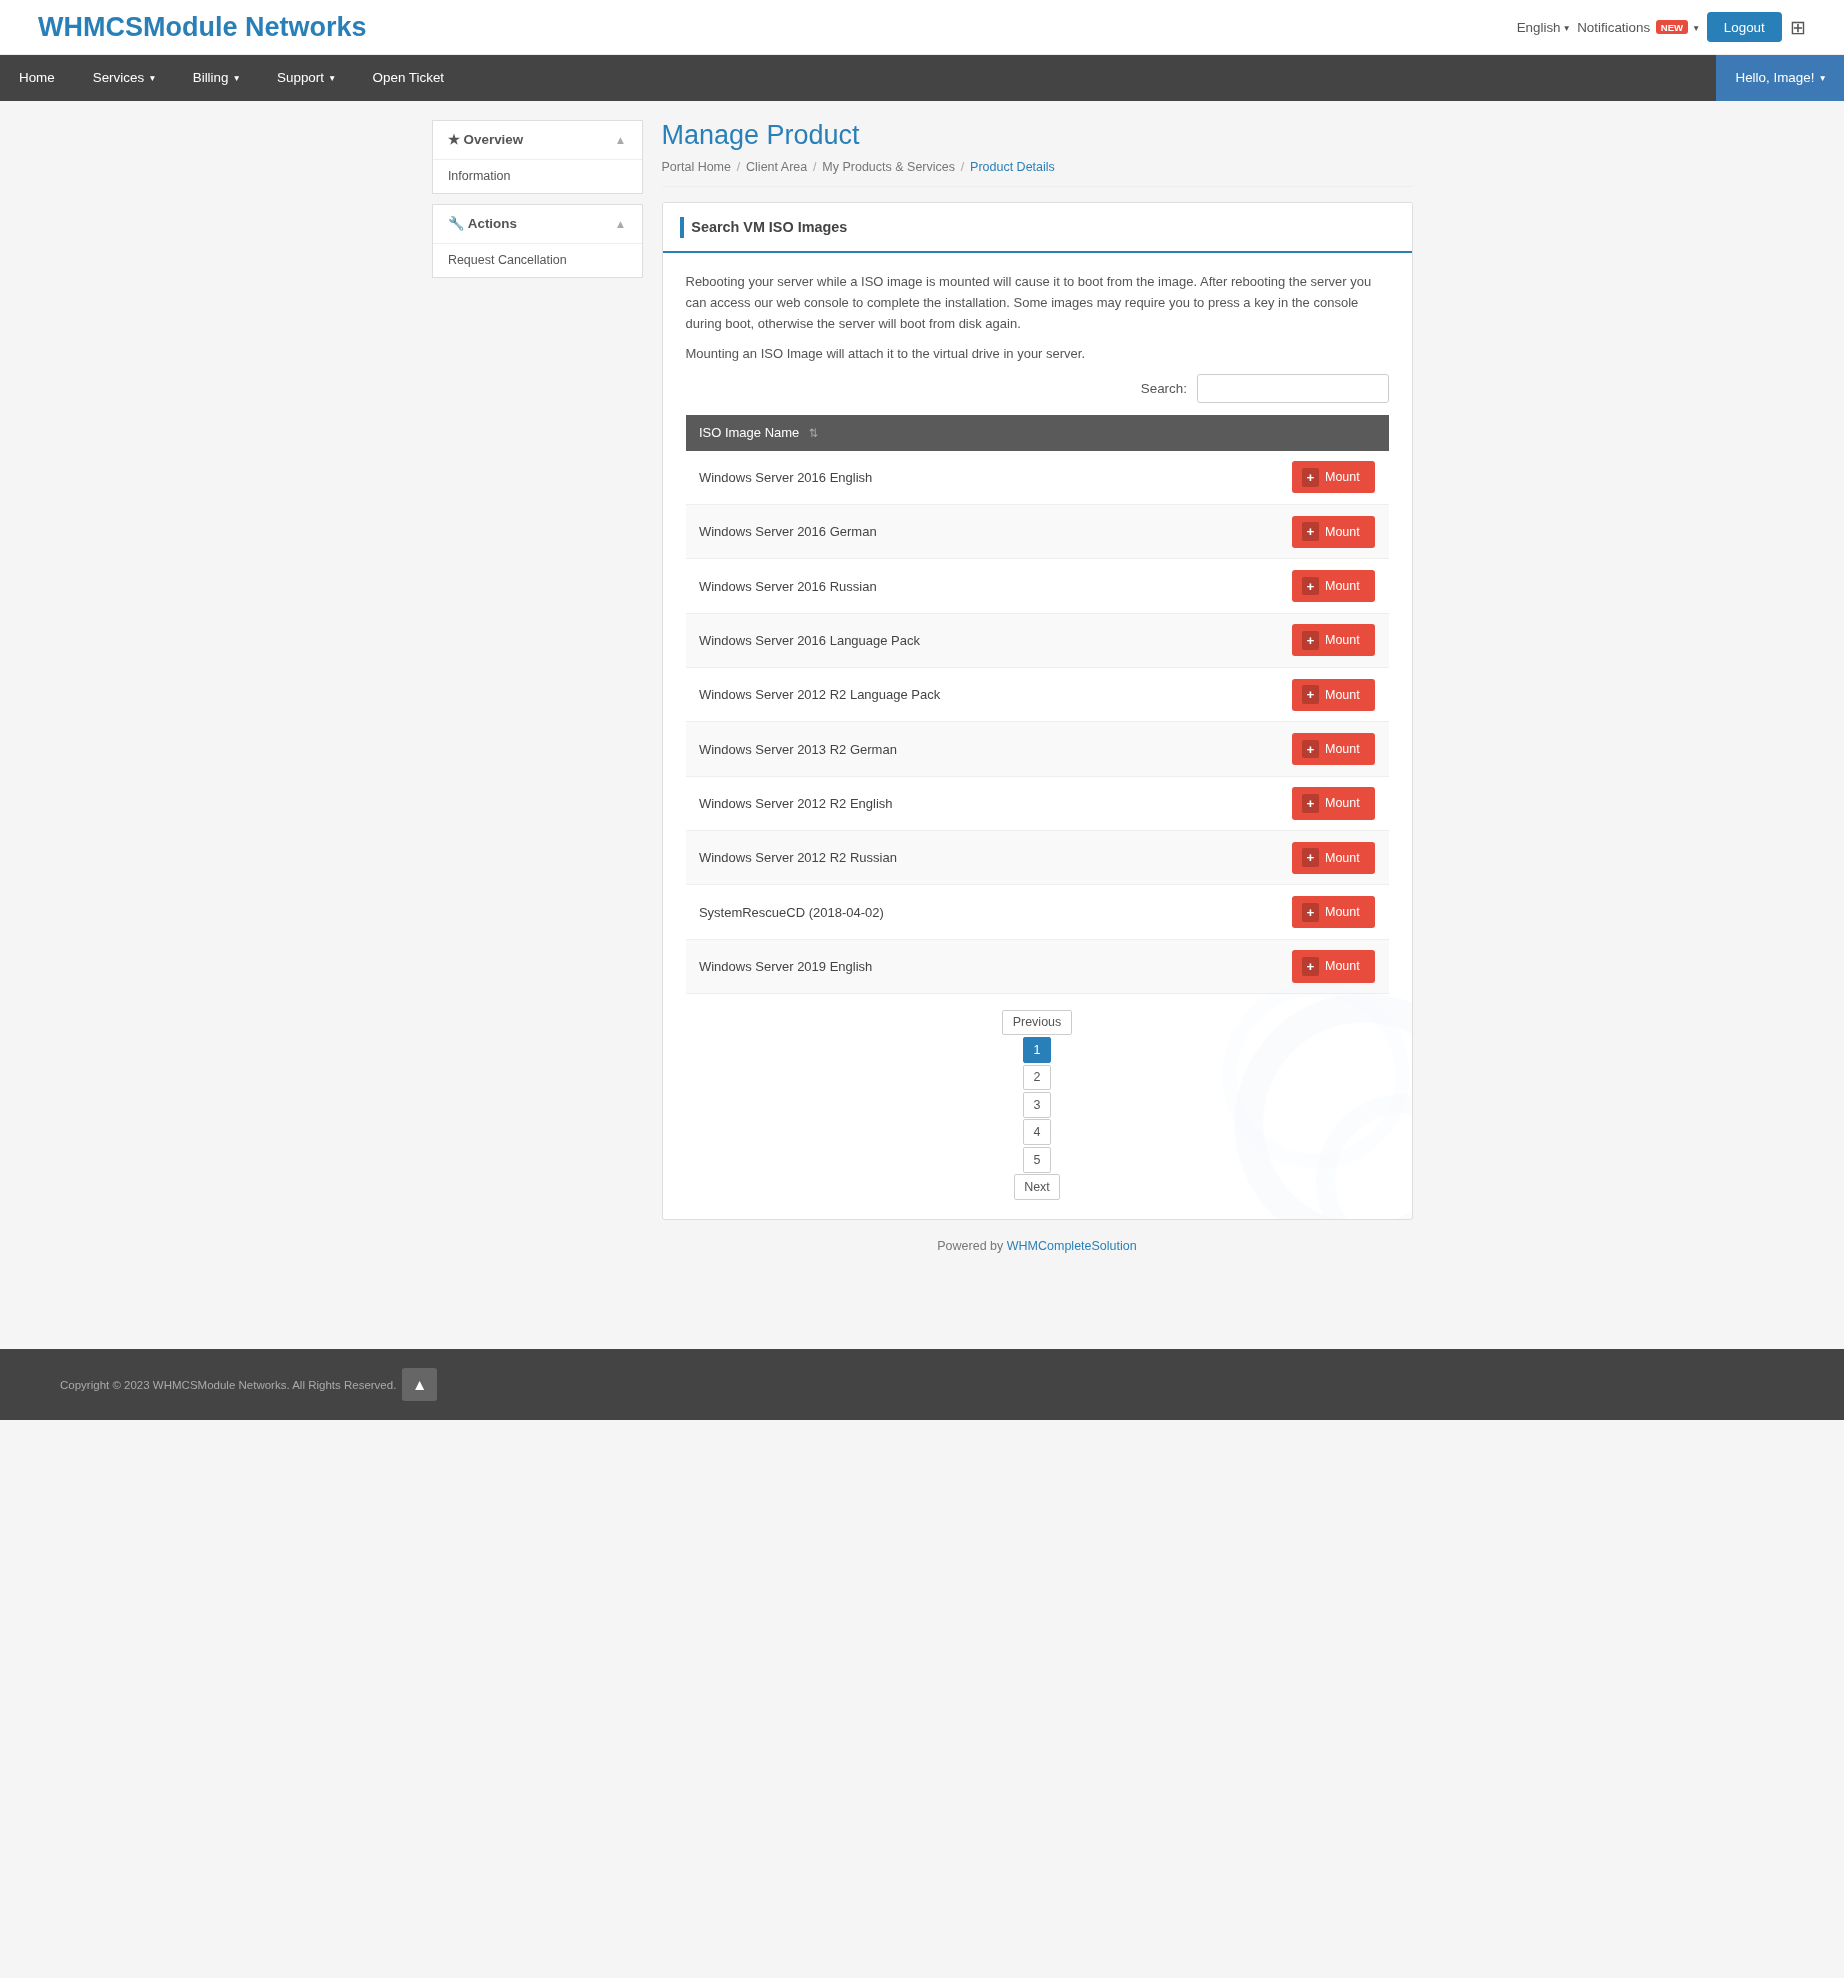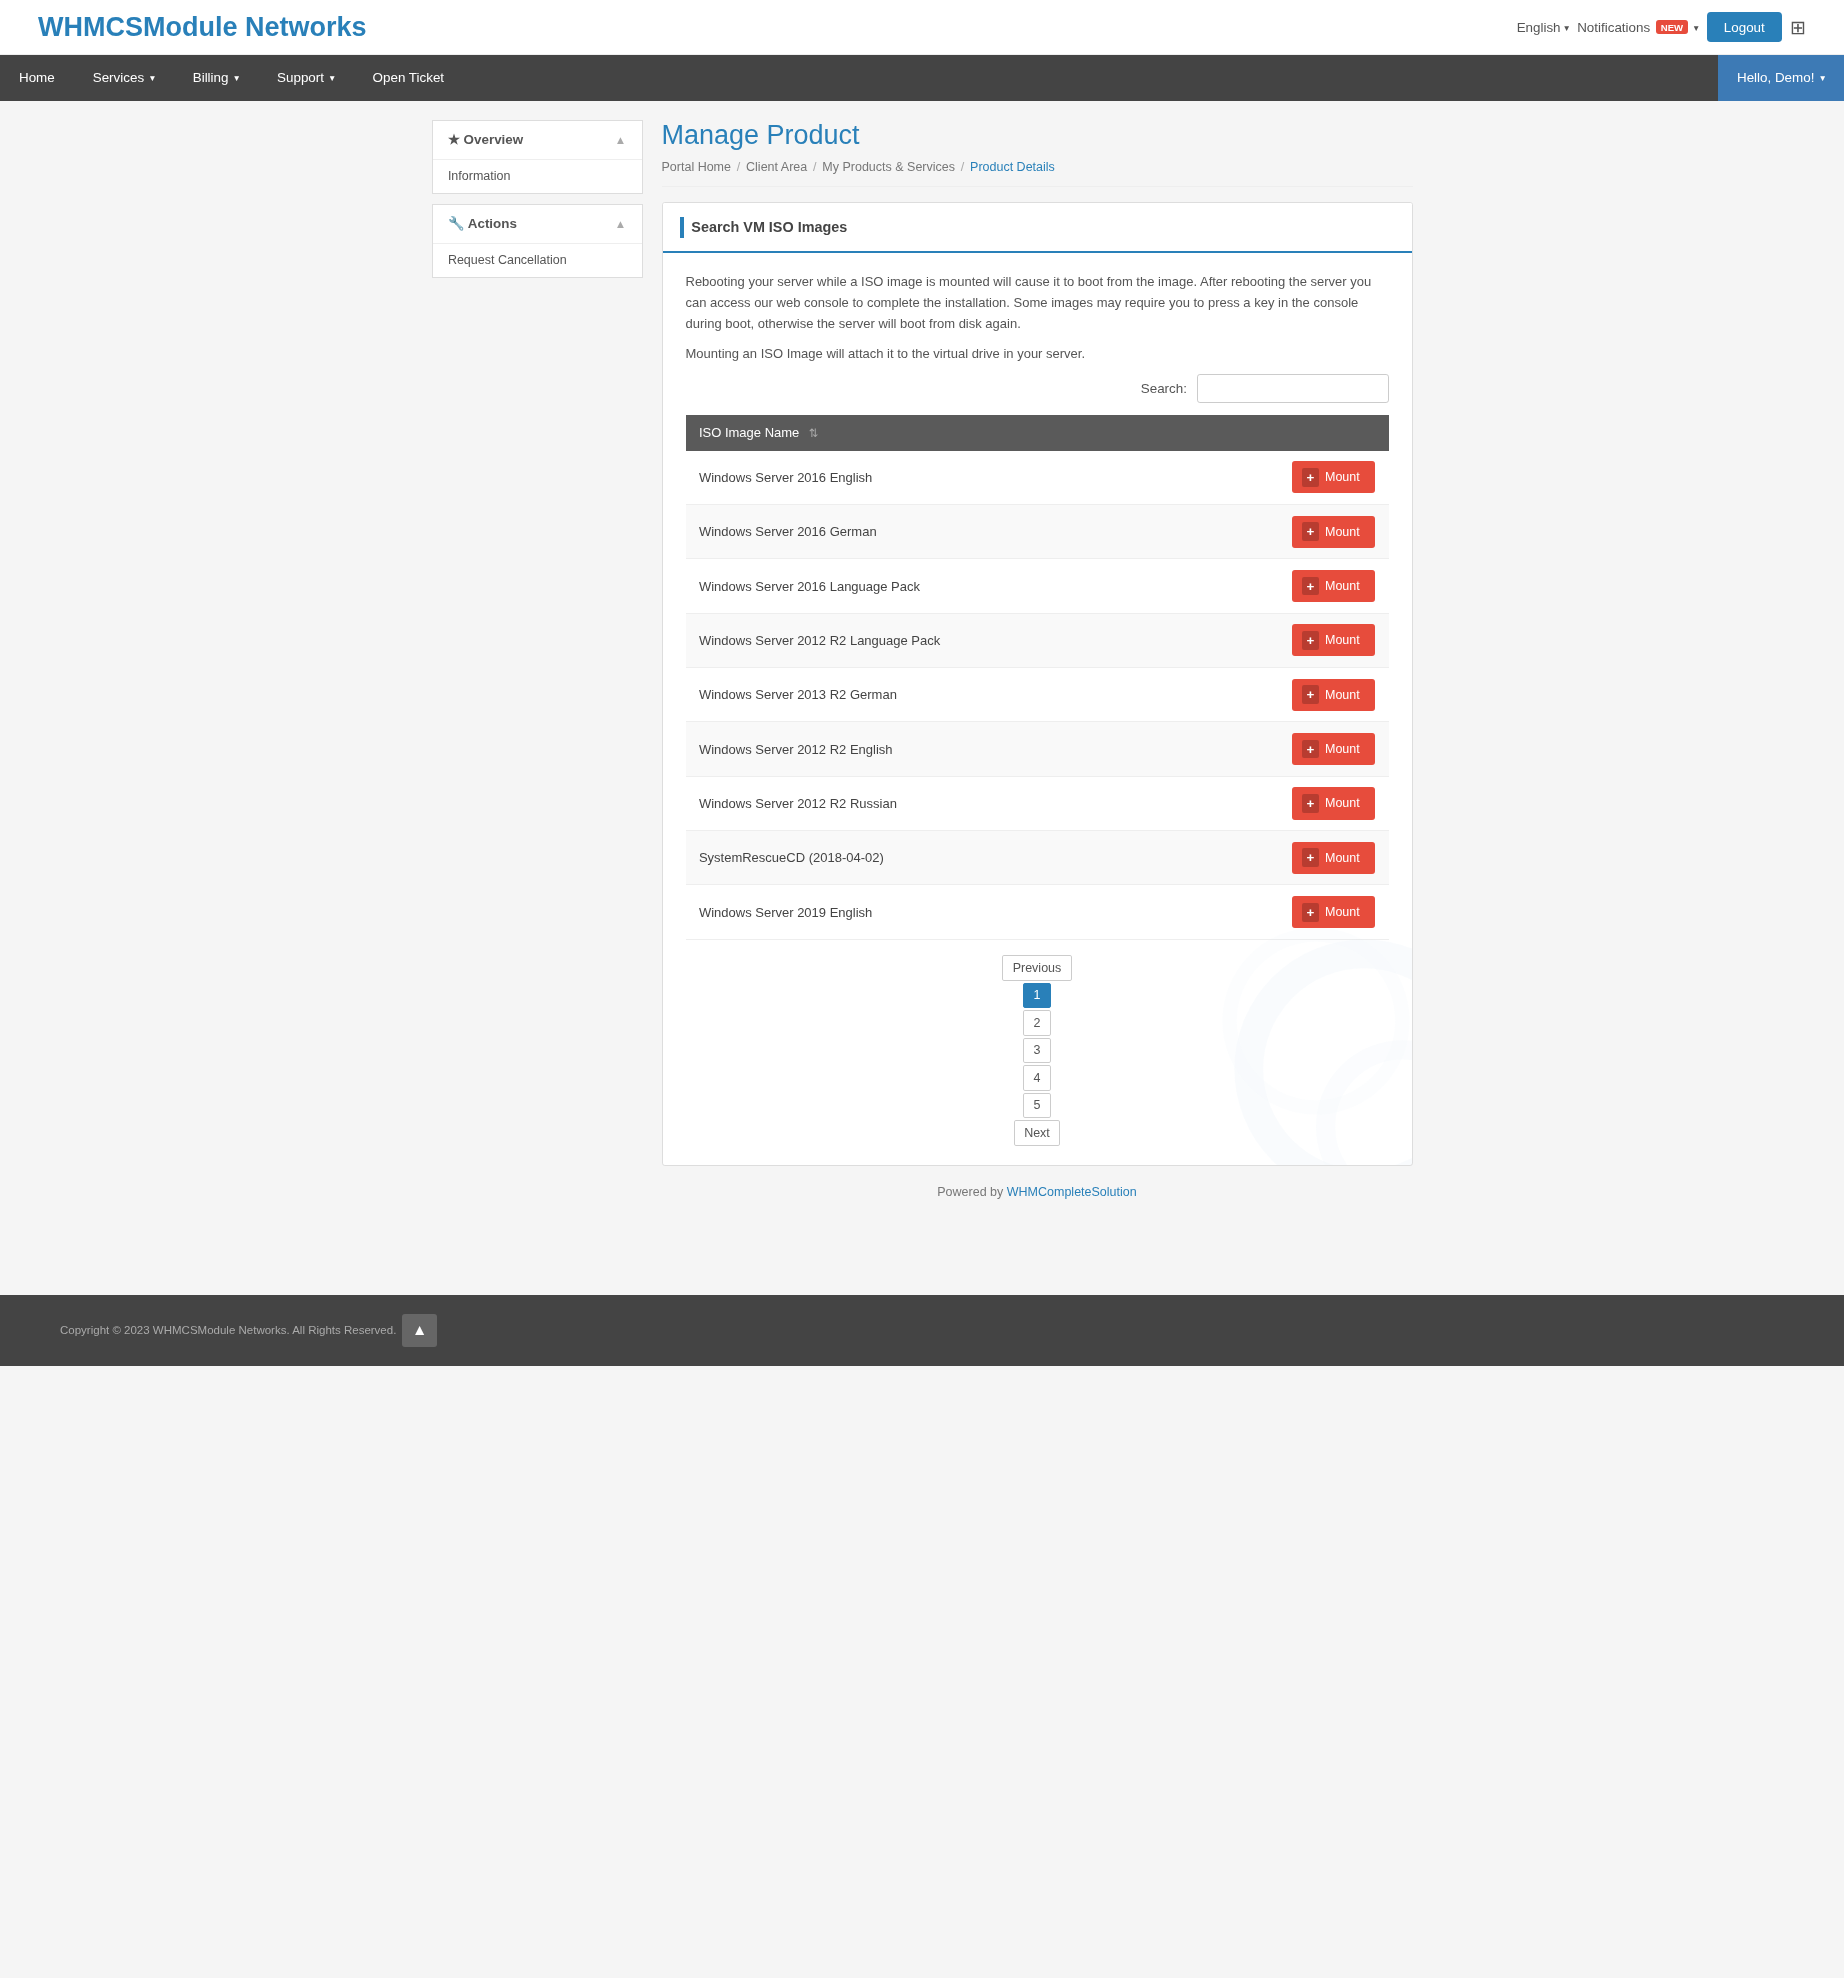--- a/index.html
+++ b/index.html
@@ -372,21 +372,21 @@
 <nav class="nav-bar">
   <div class="nav-left">
     <a class="nav-item">Home</a>
     <a class="nav-item">Services <span class="chevron">▾</span></a>
     <a class="nav-item">Billing <span class="chevron">▾</span></a>
     <a class="nav-item">Support <span class="chevron">▾</span></a>
     <a class="nav-item">Open Ticket</a>
   </div>
   <div class="nav-right">
     <a class="nav-item">
-      <span>Hello, Demo!</span>
+      <span>Hello, Image!</span>
       <span class="chevron">▾</span>
     </a>
   </div>
 </nav>
 
 <div class="main-layout">
 
   <div class="sidebar">
 
     <div class="sidebar-section">
@@ -463,20 +463,27 @@
                   </button></td>
               </tr>
               <tr>
                 <td>Windows Server 2016 German</td>
                 <td class="action-cell"><button class="mount-btn">
                     <span class="plus">+</span>
                     <span>Mount</span>
                   </button></td>
               </tr>
               <tr>
+                <td>Windows Server 2016 Russian</td>
+                <td class="action-cell"><button class="mount-btn">
+                    <span class="plus">+</span>
+                    <span>Mount</span>
+                  </button></td>
+              </tr>
+              <tr>
                 <td>Windows Server 2016 Language Pack</td>
                 <td class="action-cell"><button class="mount-btn">
                     <span class="plus">+</span>
                     <span>Mount</span>
                   </button></td>
               </tr>
               <tr>
                 <td>Windows Server 2012 R2 Language Pack</td>
                 <td class="action-cell"><button class="mount-btn">
                     <span class="plus">+</span>

